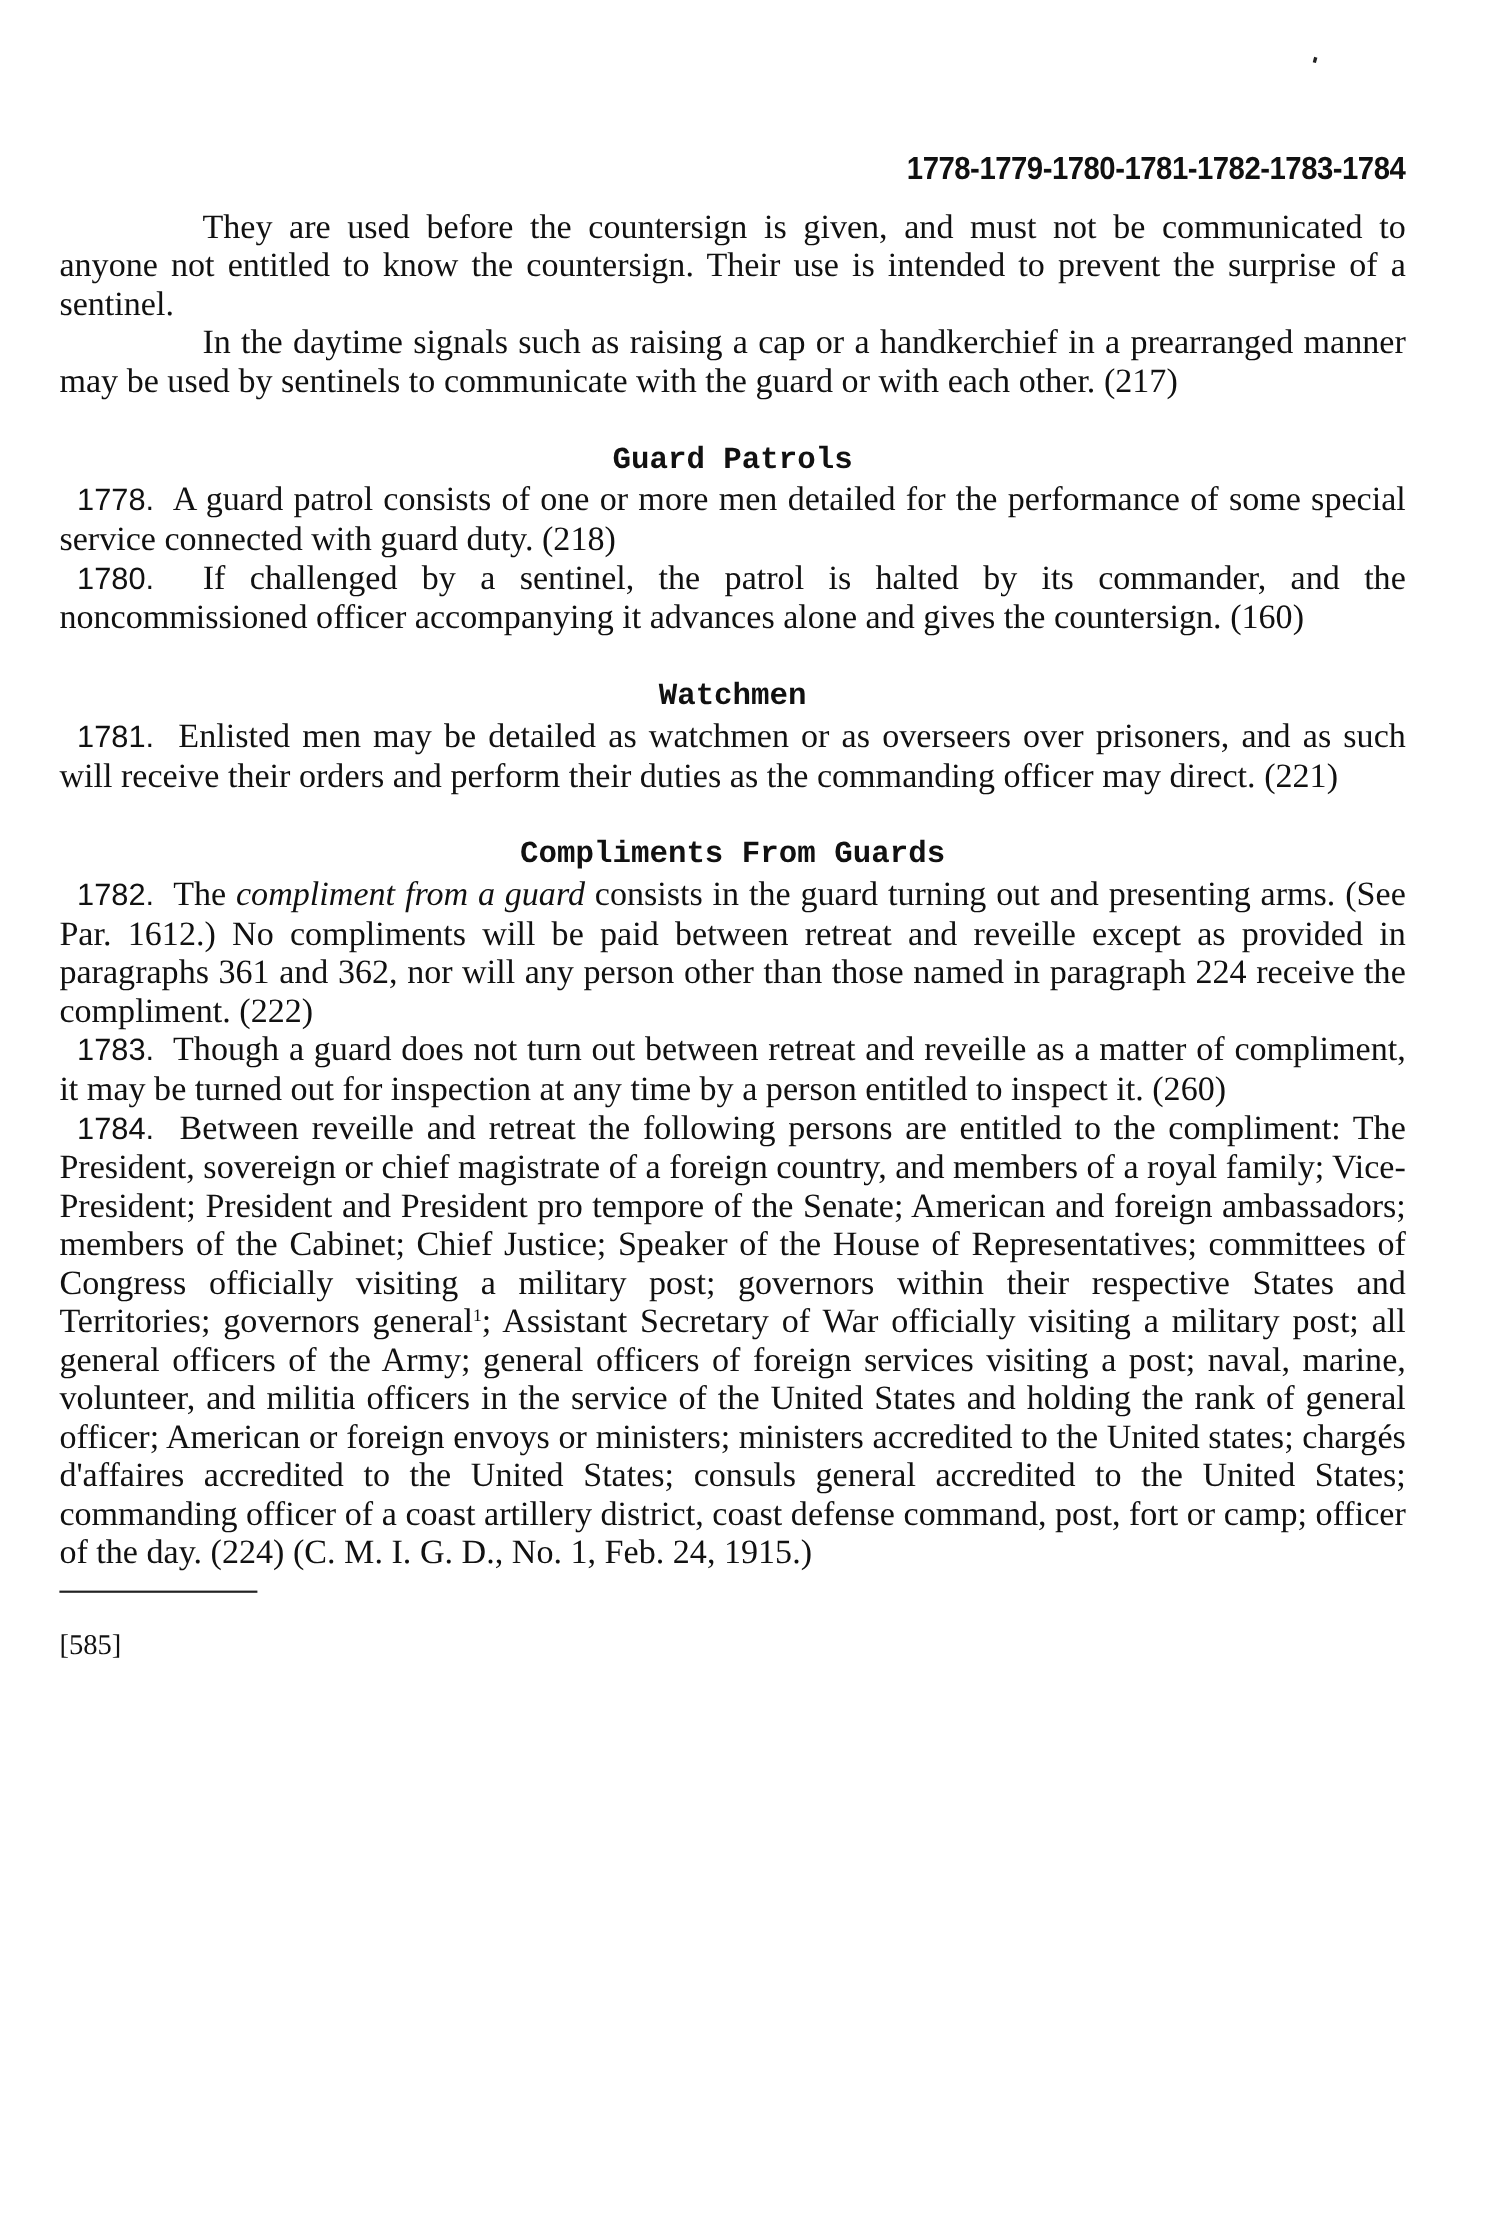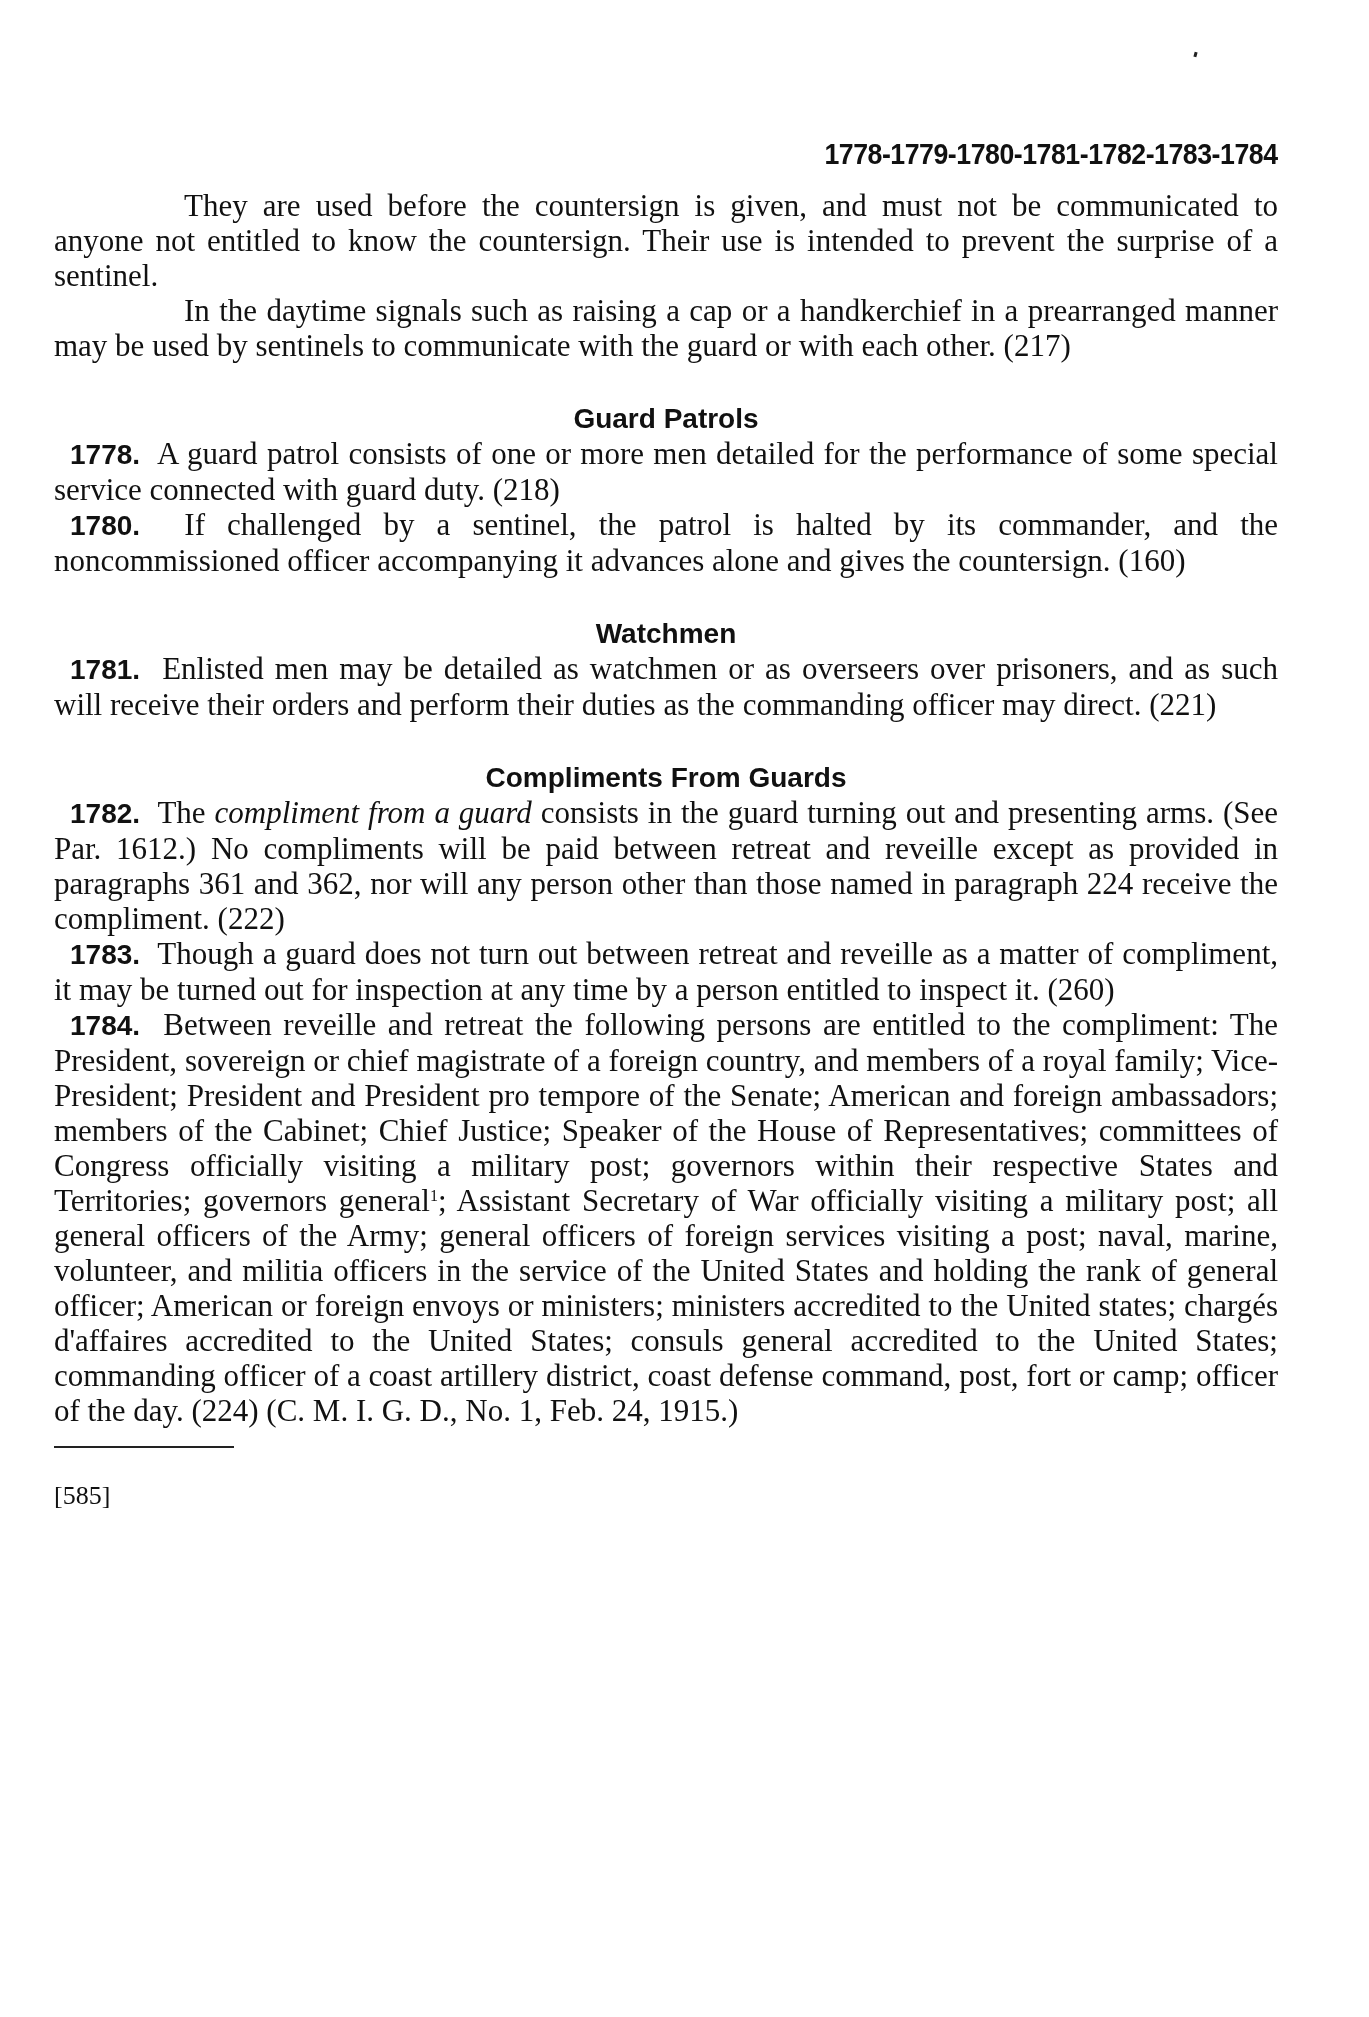--- a/index.html
+++ b/index.html
@@ -21,24 +21,24 @@
     font-family: "Liberation Sans", "DejaVu Sans", sans-serif;
     transform: scaleX(0.92); transform-origin: right center;
   }
   .body-text {
     position: absolute; top: 188px; left: 0; width: 1224px;
     font-size: 31px; line-height: 35px; text-align: justify;
   }
   .body-text p { margin: 0; text-indent: 0; }
   .body-text p.cont { text-indent: 130px; }
   .body-text p.para { text-indent: 16px; }
-  .num { font-weight: bold; font-family: "Liberation Sans", "DejaVu Sans", sans-serif; font-size: 28px; }
+  .num { font-weight: normal; font-family: "Liberation Sans", "DejaVu Sans", sans-serif; font-size: 28px; }
   h2 {
     margin: 0; text-align: center; font-weight: bold;
-    font-family: Liberation Sans, sans-serif;
+    font-family: Liberation Mono, monospace;
     font-size: 28px; line-height: 35px;
   }
   .h-gap-top { margin-top: 38px; }
   em { font-style: italic; }
   sup { font-size: 16px; line-height: 0; vertical-align: 10px; }
   .rule {
     width: 180px; height: 2px; background: #222; margin: 18px 0 14px 0;
   }
   .footnote {
     font-size: 24px; line-height: 28px; text-align: justify;

